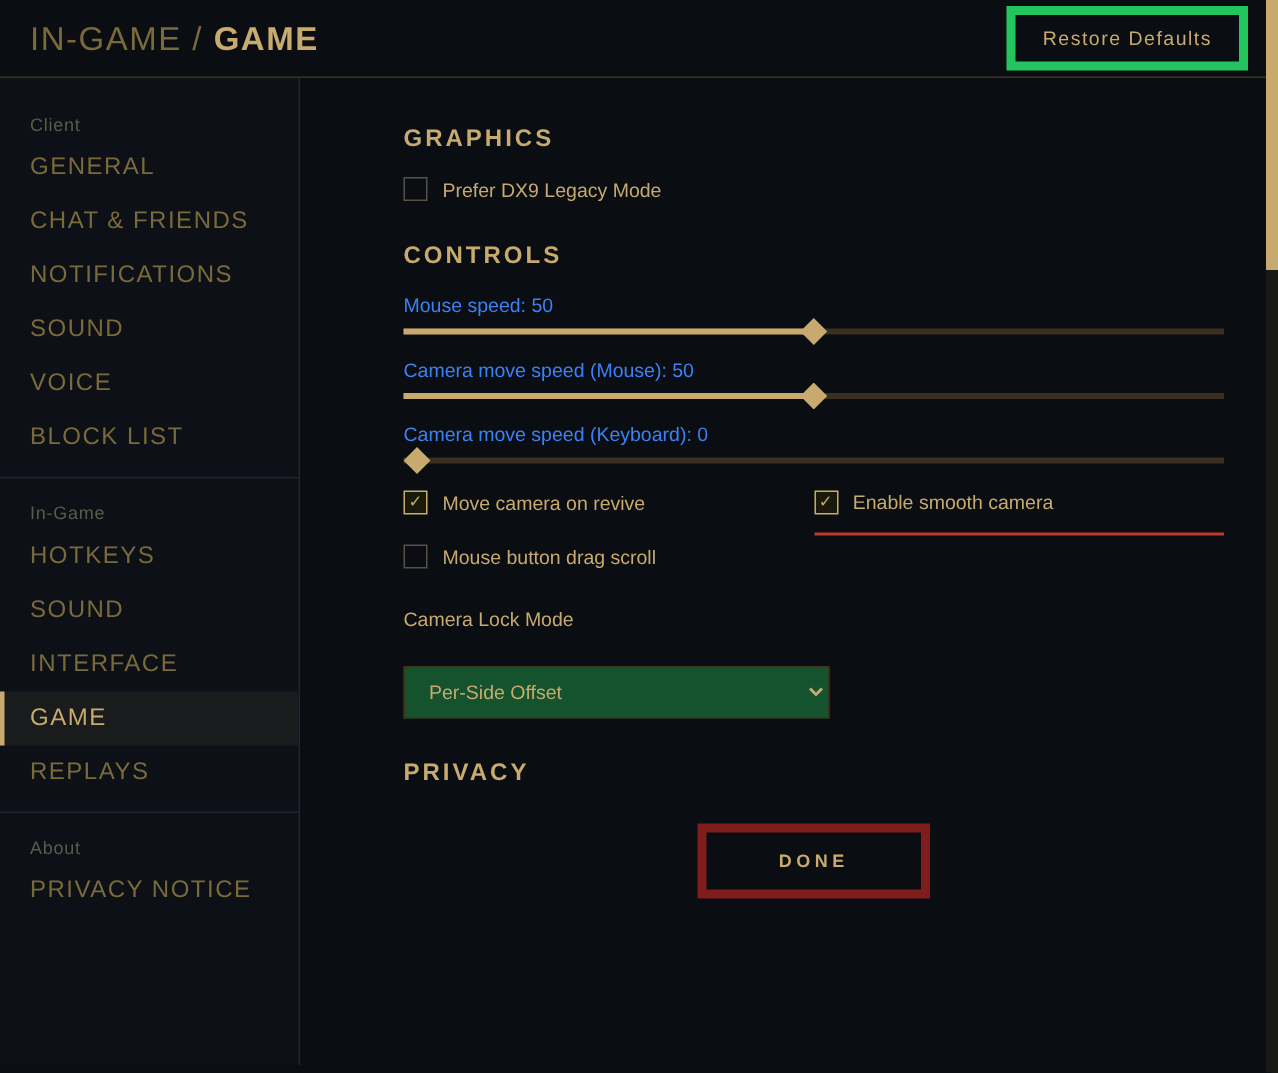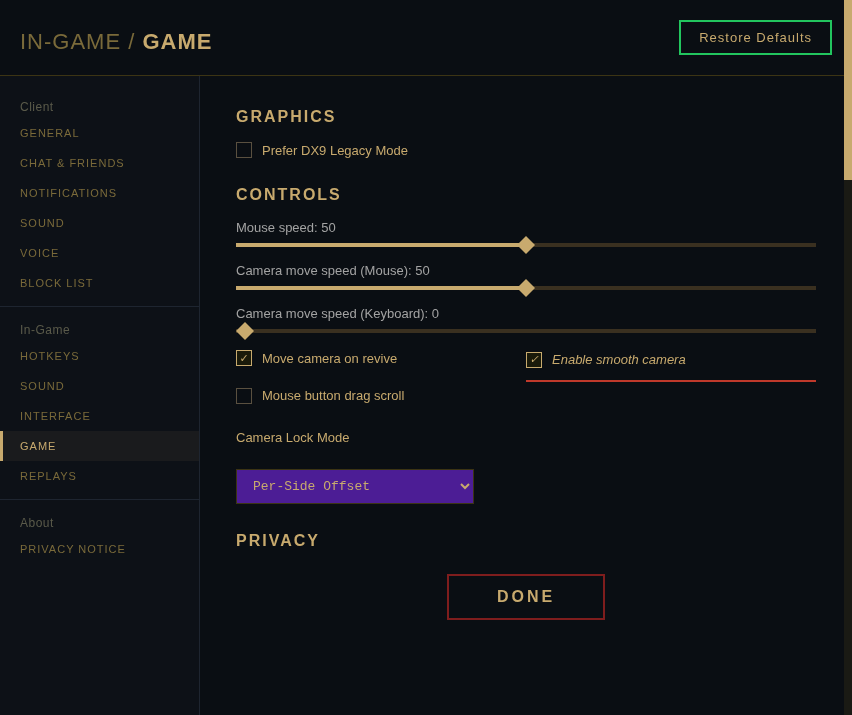--- a/index.html
+++ b/index.html
@@ -9,73 +9,74 @@
       font-family: 'Arial', sans-serif;
       width: 852px;
       height: 715px;
       overflow: hidden;
       position: relative;
     }
 
     
     .header {
       display: flex;
-      align-items: flex-end;
+      align-items: center;
       justify-content: space-between;
-      padding: 20px 20px;
+      padding: 4px 20px;
       border-bottom: 1px solid #3c3414;
       background: #0a0e13;
     }
     .header-title {
       font-size: 22px;
       color: #c8aa6e;
       letter-spacing: 1px;
     }
     .header-title span {
       font-weight: normal;
       color: #7a6a3a;
     }
     .header-title strong {
       font-weight: bold;
       color: #c8aa6e;
     }
     .restore-defaults-btn {
-      border: 2px solid #22c55e;
+      border: 6px solid #22c55e;
       background: transparent;
       color: #c8aa6e;
       padding: 8px 18px;
       font-size: 13px;
       letter-spacing: 1px;
       cursor: pointer;
     }
 
     
     .layout {
       display: flex;
       height: calc(715px - 57px);
+      gap: 33px;
     }
 
     
     .sidebar {
       width: 200px;
       min-width: 200px;
       background: #0d1117;
       border-right: 1px solid #1e2530;
       padding: 16px 0;
       overflow-y: auto;
     }
     .sidebar-section-label {
       color: #5a5a4a;
       font-size: 12px;
       padding: 8px 20px 4px;
       letter-spacing: 0.5px;
     }
     .sidebar-item {
       padding: 9px 20px;
-      font-size: 11px;
+      font-size: 16px;
       letter-spacing: 1px;
       cursor: pointer;
       color: #7a6a3a;
       text-transform: uppercase;
     }
     .sidebar-item.active {
       color: #c8aa6e;
       border-left: 3px solid #c8aa6e;
       padding-left: 17px;
       background: rgba(200,170,110,0.07);
@@ -121,21 +122,21 @@
       font-weight: bold;
       letter-spacing: 2px;
       color: #c8aa6e;
       margin-bottom: 16px;
       margin-top: 8px;
     }
 
     
     .checkbox-row {
       display: flex;
-      align-items: center;
+      align-items: flex-end;
       margin-bottom: 10px;
       gap: 10px;
     }
     .checkbox-box {
       width: 16px;
       height: 16px;
       border: 1px solid #5a5040;
       background: transparent;
       display: flex;
       align-items: center;
@@ -153,21 +154,21 @@
       font-size: 11px;
     }
     .checkbox-label {
       font-size: 13px;
       color: #c8aa6e;
     }
 
     
     .slider-label {
       font-size: 13px;
-      color: #a3a3a3;
+      color: #3b82f6;
       margin-bottom: 8px;
     }
     .slider-track {
       position: relative;
       width: 100%;
       height: 4px;
       background: #3a3020;
       margin-bottom: 16px;
     }
     .slider-fill {
@@ -202,43 +203,42 @@
     }
 
     
     .dropdown-label {
       font-size: 13px;
       color: #c8aa6e;
       margin-bottom: 24px;
       margin-top: 16px;
     }
     .dropdown-select {
-      background: #4c1d95;
+      background: #14532d;
       border: 1px solid #3c3414;
       color: #c8aa6e;
       padding: 8px 12px;
       font-size: 13px;
-      width: 238px;
+      width: 284px;
       cursor: pointer;
       appearance: auto;
-      font-family: Liberation Mono, monospace;
     }
 
     
     .done-section {
       margin-top: 24px;
       display: flex;
       justify-content: center;
     }
     .done-btn {
-      border: 2px solid #7f1d1d;
+      border: 6px solid #7f1d1d;
       background: transparent;
       color: #c8aa6e;
       padding: 12px 48px;
-      font-size: 16px;
+      font-size: 12px;
       font-weight: bold;
       letter-spacing: 3px;
       cursor: pointer;
     }
 
     .section-gap {
       margin-top: 28px;
     }
   </style>
 </head>
@@ -311,21 +311,21 @@
     </div>
 
     
     <div style="display: grid; grid-template-columns: 1fr 1fr; gap: 10px 0; margin-top: 8px; margin-bottom: 8px;">
 
       <div class="checkbox-row">
         <div class="checkbox-box checked"></div>
         <span class="checkbox-label">Move camera on revive</span>
       </div>
 
-      <div style="position: relative; display: inline-block; font-style: italic;">
+      <div style="position: relative; display: inline-block;">
         <div class="checkbox-row smooth-camera-row">
           <div class="checkbox-box checked"></div>
           <span class="checkbox-label">Enable smooth camera</span>
         </div>
         <div class="smooth-camera-underline"></div>
       </div>
 
       <div class="checkbox-row">
         <div class="checkbox-box"></div>
         <span class="checkbox-label">Mouse button drag scroll</span>

